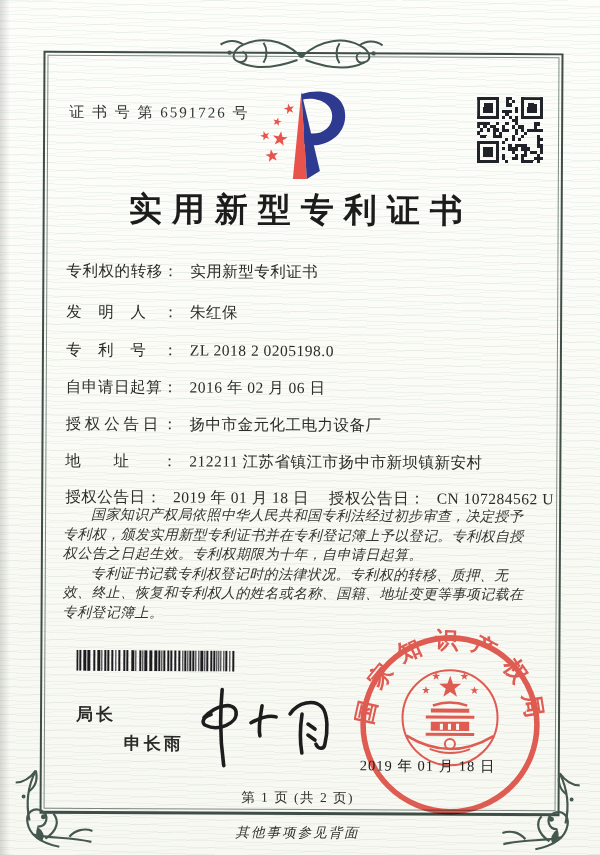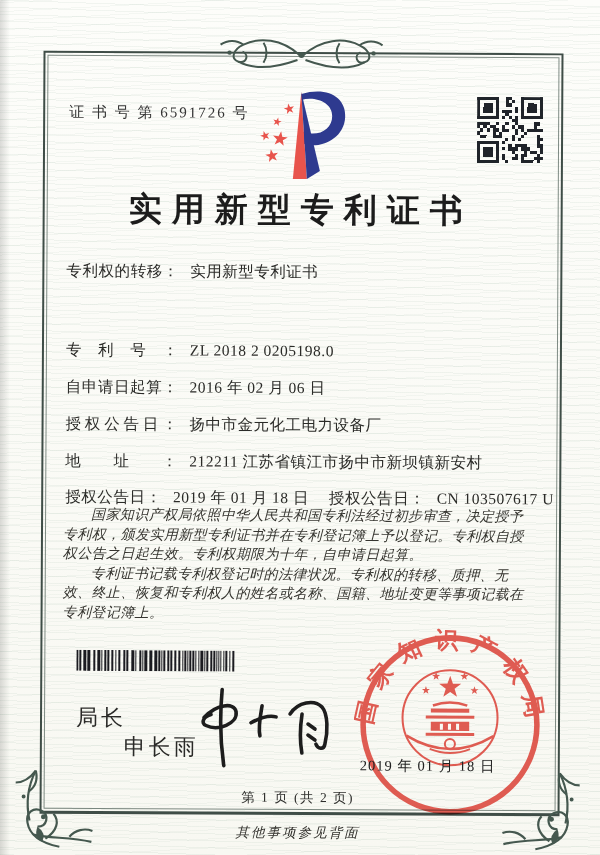--- a/index.html
+++ b/index.html
@@ -33,21 +33,21 @@
   .flabel{display:inline-block;width:112px;text-align:justify;text-align-last:justify;}
   .flabel-sm{width:96px;}
   .fvalue{margin-left:8px;letter-spacing:.5px;}
   .second{margin-left:16px;}
 
   .paras{position:absolute;left:64px;top:506px;width:474px;font-size:14px;line-height:19.6px;
          font-style:italic;letter-spacing:.4px;color:#35342f;}
   .paras p{margin:0;text-indent:2em;}
 
   .barcode{position:absolute;left:78px;top:651px;width:164px;height:21px;}
-  .official{position:absolute;left:78px;font-size:22px;letter-spacing:3px;color:#27272 5;}
+  .official{position:absolute;left:78px;font-size:17px;letter-spacing:3px;color:#27272 5;font-weight:bold;}
   .official-title{top:704px;}
   .official-name{top:733px;margin-left:48px;}
   .signature{position:absolute;left:192px;top:678px;}
 
   .seal{position:absolute;left:356px;top:628px;mix-blend-mode:multiply;opacity:.9;}
   .seal-date{position:absolute;left:362px;top:756px;font-size:14.5px;letter-spacing:1px;color:#222;z-index:6;}
 
   .page-ind{position:absolute;left:0;top:789px;width:100%;text-align:center;
             font-size:13.5px;letter-spacing:1.5px;color:#2e2e2c;}
   .back-note{position:absolute;left:0;top:824px;width:100%;text-align:center;
@@ -248,41 +248,45 @@
           <rect x="17" y="20" width="1" height="1" fill="#20242a"></rect>
           <rect x="19" y="20" width="1" height="1" fill="#20242a"></rect>
         </svg></div>
 
     <h1 class="title">实用新型专利证书</h1>
 
     <div class="row" style="top:262px">
       <span class="flabel">专利权的转移：</span>
       <span class="fvalue">实用新型专利证书</span>
     </div>
+    <div class="row" style="top:303px">
+      <span class="flabel">发明人：</span>
+      <span class="fvalue">朱红保</span>
+    </div>
     <div class="row" style="top:341px">
       <span class="flabel">专利号：</span>
       <span class="fvalue">ZL 2018 2 0205198.0</span>
     </div>
     <div class="row" style="top:378px">
       <span class="flabel">自申请日起算：</span>
       <span class="fvalue">2016 年 02 月 06 日</span>
     </div>
     <div class="row" style="top:415px">
       <span class="flabel">授权公告日：</span>
       <span class="fvalue">扬中市金元化工电力设备厂</span>
     </div>
     <div class="row" style="top:452px">
       <span class="flabel">地址：</span>
       <span class="fvalue">212211 江苏省镇江市扬中市新坝镇新安村</span>
     </div>
     <div class="row" style="top:488px">
       <span class="flabel flabel-sm">授权公告日：</span>
       <span class="fvalue">2019 年 01 月 18 日</span>
       <span class="flabel flabel-sm second">授权公告日：</span>
-      <span class="fvalue">CN 103507617 U</span>
+      <span class="fvalue">CN 107284562 U</span>
     </div>
 
     <div class="paras">
       <p>国家知识产权局依照中华人民共和国专利法经过初步审查，决定授予专利权，颁发实用新型专利证书并在专利登记簿上予以登记。专利权自授权公告之日起生效。专利权期限为十年，自申请日起算。</p>
       <p>专利证书记载专利权登记时的法律状况。专利权的转移、质押、无效、终止、恢复和专利权人的姓名或名称、国籍、地址变更等事项记载在专利登记簿上。</p>
     </div>
 
     <div class="barcode" id="barcode"><svg width="164" height="21">
           <rect x="0" y="0" width="2" height="21" fill="#1b1b20"></rect>
           <rect x="3" y="0" width="2" height="21" fill="#1b1b20"></rect>

